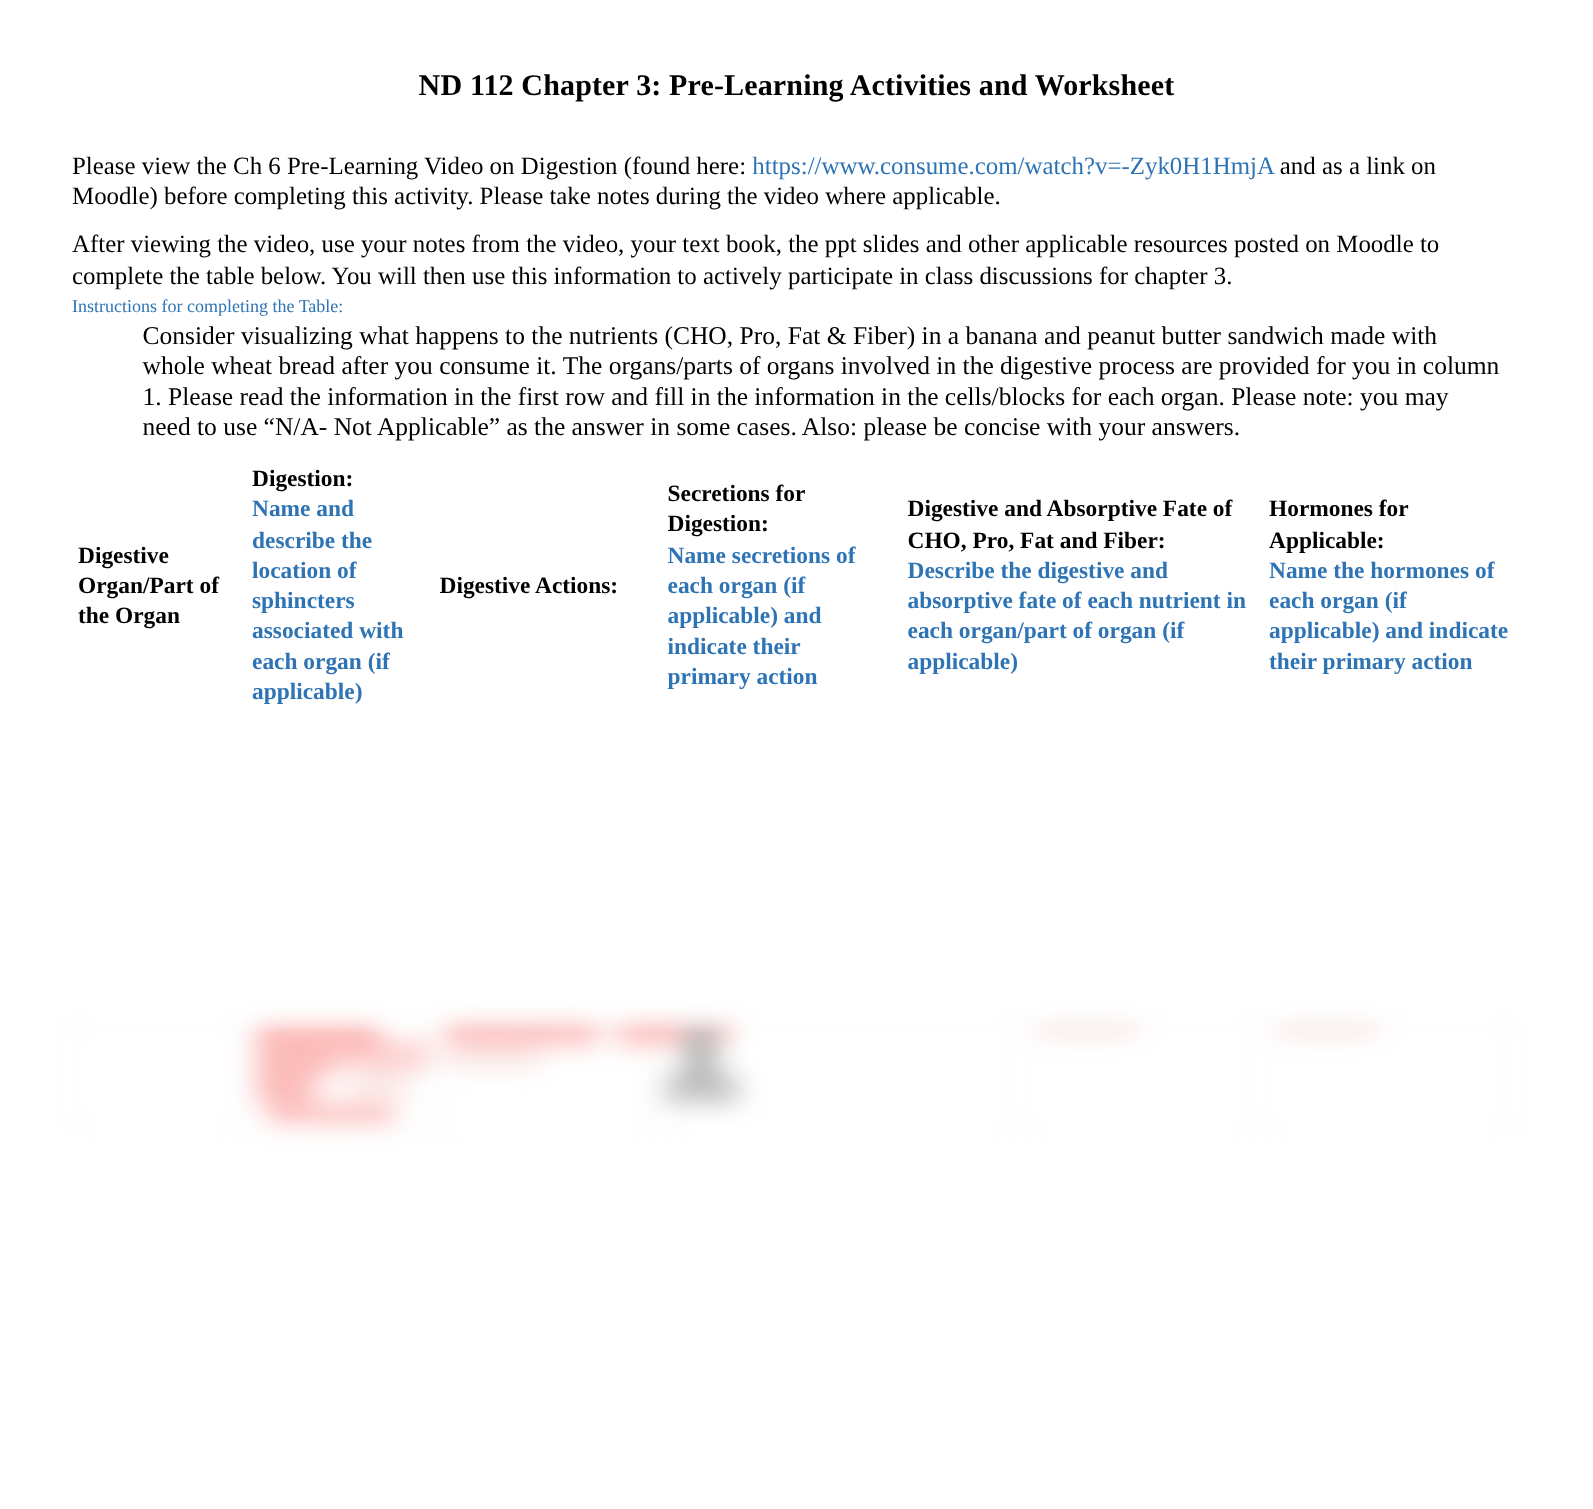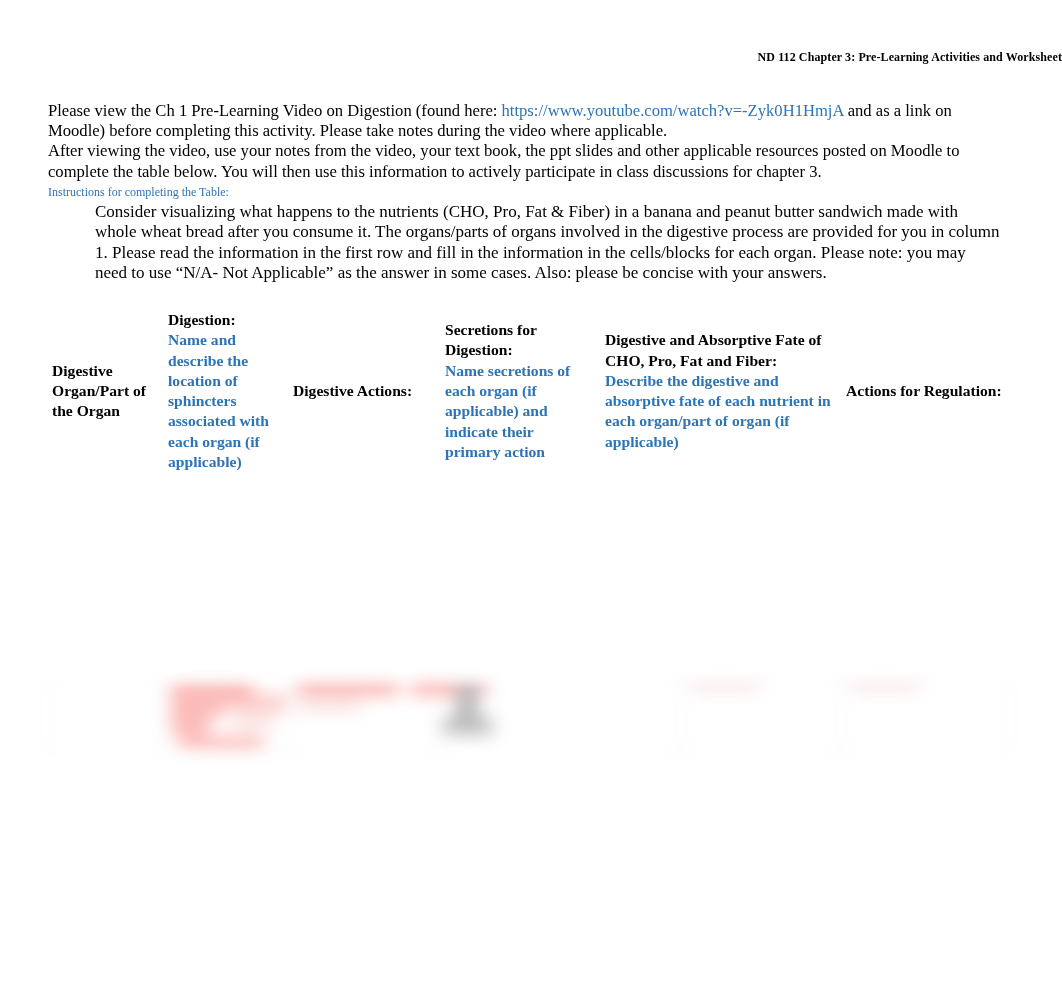--- a/index.html
+++ b/index.html
@@ -23,41 +23,41 @@
     inset: 0;
     background: #ffffff;
   }
 
   
   .doc-title {
     position: absolute;
     left: 0;
     top: 47px;
     width: 1062px;
-    text-align: right;
-    font-size: 12px;
+    text-align: center;
+    font-size: 20px;
     font-weight: bold;
     letter-spacing: 0.1px;
     line-height: 21px;
   }
 
   
   .body-block {
     position: absolute;
     left: 48px;
     top: 101px;
     width: 952px;
     font-size: 16.6px;
     line-height: 20.2px;
   }
   .para {
     margin: 0;
     text-align: left;
   }
-  .para + .para { margin-top: 0px; }
+  .para + .para { margin-top: 12px; }
 
   a.extlink, .link-text {
     color: #2E74B5;
     text-decoration: none;
   }
 
   .instr-heading {
     color: #2E74B5;
     margin: 0;
     font-size: 12px;
@@ -146,21 +146,21 @@
 </style>
 </head>
 <body>
 
 <div class="page">
 
   <div class="doc-title">ND 112 Chapter 3: Pre-Learning Activities and Worksheet</div>
 
   <div class="body-block">
 
-    <p class="para"><span>Please view the Ch 1 Pre-Learning Video on Digestion (found here: </span><a class="extlink" href="#">https://www.youtube.com/watch?v=-Zyk0H1HmjA</a><span> and as a link on Moodle) before completing this activity.  Please take notes during the video where applicable.</span></p>
+    <p class="para"><span>Please view the Ch 6 Pre-Learning Video on Digestion (found here: </span><a class="extlink" href="#">https://www.consume.com/watch?v=-Zyk0H1HmjA</a><span> and as a link on Moodle) before completing this activity.  Please take notes during the video where applicable.</span></p>
 
     <p class="para">After viewing the video, use your notes from the video, your text book, the ppt slides and other applicable resources posted on Moodle to complete the table below.  You will then use this information to actively participate in class discussions for chapter 3.</p>
 
     <p class="instr-heading">Instructions for completing the Table:</p>
 
     <p class="indent-para">Consider visualizing what happens to the nutrients (CHO, Pro, Fat &amp; Fiber) in a banana and peanut butter sandwich made with whole wheat bread after you consume it.  The organs/parts of organs involved in the digestive process are provided for you in column 1.  Please read the information in the first row and fill in the information in the cells/blocks for each organ.  Please note: you may need to use “N/A- Not Applicable” as the answer in some cases.  Also: please be concise with your answers.</p>
   </div>
 
   <div class="table-wrap">
     <div class="hdr-row">
@@ -183,21 +183,22 @@
         <span class="lead">Secretions for Digestion:</span>
         <span class="sub">Name secretions of each organ (if applicable) and indicate their primary action</span>
       </div>
 
       <div class="hdr-cell c4">
         <span class="lead">Digestive and Absorptive Fate of CHO, Pro, Fat and Fiber:</span>
         <span class="sub">Describe the digestive and absorptive fate of each nutrient in each organ/part of organ (if applicable)</span>
       </div>
 
       <div class="hdr-cell c6">
-        <span class="lead">Actions for Regulation:</span>
+        <span class="lead">Hormones for Applicable:</span>
+        <span class="sub">Name the hormones of each organ (if applicable)  and indicate their primary action</span>
       </div>
 
     </div>
   </div>
 
   <div class="faded-band">
     <div class="faded-inner">
 
       <div class="rule-h" style="left:6px; top:8px; width:968px;"></div>
       <div class="rule-h" style="left:6px; top:92px; width:968px;"></div>

